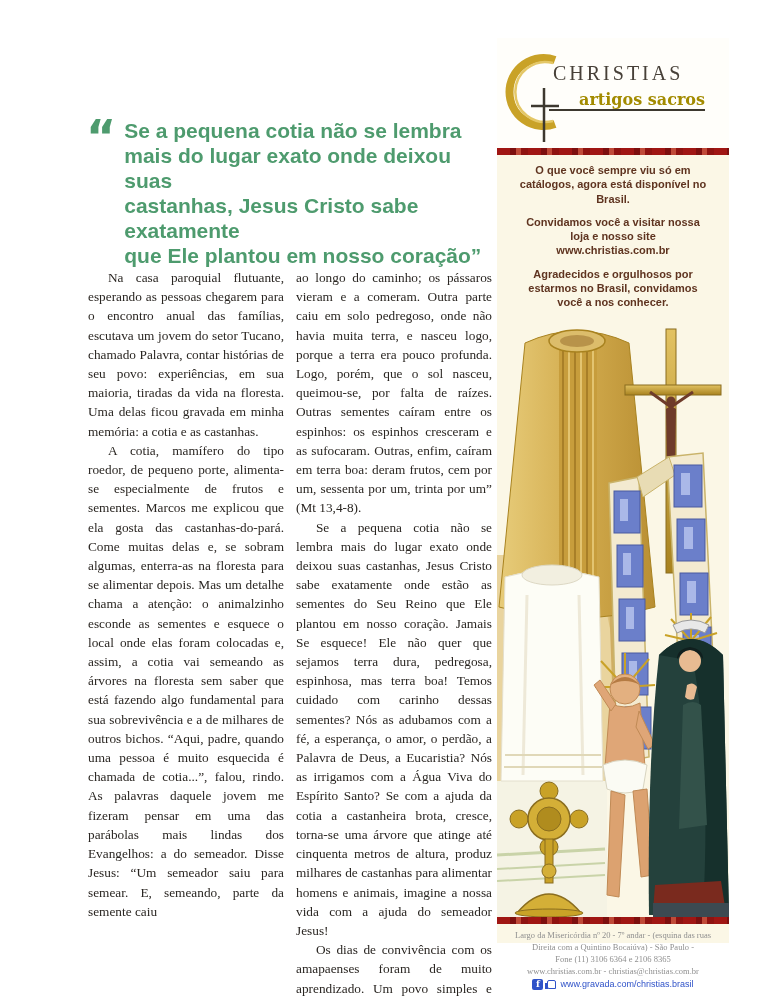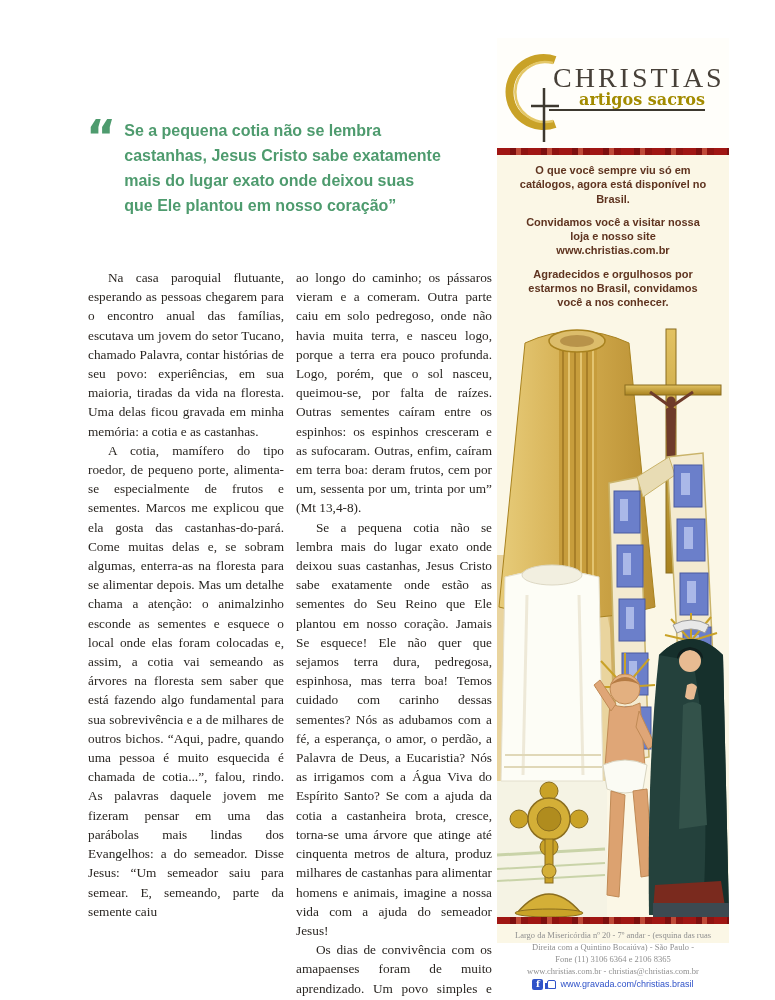--- a/index.html
+++ b/index.html
@@ -14,53 +14,53 @@
     --fineprint-gray:#8f8f8f;
     --facebook-blue:#2f52c8;
   }
   *{margin:0;padding:0;box-sizing:border-box;}
   html,body{width:775px;height:1000px;background:#fff;overflow:hidden;}
   body{font-family:"Liberation Serif",serif;color:var(--body-ink);position:relative;}
 
   
   .pull-quote{position:absolute;left:86px;top:118px;width:410px;display:flex;gap:8px;}
   .quote-mark{flex:0 0 30px;font-family:"DejaVu Sans",sans-serif;font-weight:bold;font-size:46px;line-height:0.85;color:var(--accent-green);}
-  .quote-lines{font-family:"Liberation Sans",sans-serif;font-weight:bold;font-size:16px;line-height:25px;color:var(--accent-green);}
+  .quote-lines{font-family:"Liberation Sans",sans-serif;font-weight:bold;font-size:21px;line-height:25px;color:var(--accent-green);}
 
   
   .article{position:absolute;left:88px;top:268px;width:404px;height:660px;display:flex;gap:12px;}
   .col{width:196px;font-size:13.3px;line-height:19.2px;text-align:justify;hyphens:auto;}
   .col p{text-indent:0;}
   .col p.ind{text-indent:1.5em;}
 
   
   .ad{position:absolute;left:497px;top:38px;width:232px;height:905px;background:var(--ad-bg);}
   .ad-logo{position:relative;height:110px;background:#fffefa;}
   .ad-logo svg{position:absolute;left:0;top:0;}
-  .brand-name{position:absolute;left:56px;top:24px;font-family:"Liberation Serif",serif;font-size:28px;letter-spacing:3px;color:var(--brand-dark);}
+  .brand-name{position:absolute;left:56px;top:24px;font-family:"Liberation Serif",serif;font-size:20px;letter-spacing:3px;color:var(--brand-dark);}
   .brand-tagline{position:absolute;right:24px;top:52px;font-family:"DejaVu Serif",serif;font-weight:bold;font-size:16px;color:var(--tagline-gold);}
   .red-bar{height:7px;background:repeating-linear-gradient(90deg,#a01613 0 13px,#7d0f0e 13px 19px,#c04a38 19px 24px,#8f1310 24px 31px);}
   .ad-intro{padding:8px 20px 6px;text-align:center;font-family:Liberation Sans, sans-serif;font-weight:bold;font-size:11px;line-height:1.3;color:var(--ad-brown);}
   .ad-intro p{margin-bottom:9px;}
   .collage{height:592px;overflow:hidden;}
   .ad-fineprint{padding-top:5px;text-align:center;font-family:Liberation Serif, serif;font-size:8.5px;line-height:12px;color:var(--fineprint-gray);}
   .fb-row{margin-top:2px;display:flex;justify-content:center;align-items:center;gap:4px;font-family:"Liberation Sans",sans-serif;font-size:9px;color:var(--facebook-blue);}
   .fb-icon{width:11px;height:11px;background:var(--facebook-blue);border-radius:2px;color:#fff;font-family:"DejaVu Serif",serif;font-weight:bold;font-size:9px;line-height:11px;text-align:center;}
   .fb-thumb{width:9px;height:9px;border:1px solid var(--facebook-blue);border-radius:2px 2px 0 2px;position:relative;}
   .fb-thumb:before{content:"";position:absolute;left:-3px;top:2px;width:3px;height:6px;background:var(--facebook-blue);}
 </style>
 </head>
 <body>
 
 <div class="pull-quote">
   <div class="quote-mark">“</div>
   <div class="quote-lines">
       <div>Se a pequena cotia não se lembra</div>
+      <div>mais do lugar exato onde deixou suas</div>
       <div>castanhas, Jesus Cristo sabe exatamente</div>
-      <div>mais do lugar exato onde deixou suas</div>
       <div>que Ele plantou em nosso coração”</div>
     </div>
 </div>
 
 <div class="article">
   <div class="col">
       <p class="ind">Na casa paroquial flutuante, esperando as pessoas chegarem para o encontro anual das famílias, escutava um jovem do setor Tucano, chamado Palavra, contar histórias de seu povo: experiências, em sua maioria, tiradas da vida na floresta. Uma delas ficou gravada em minha memória: a cotia e as castanhas.</p>
       <p class="ind">A cotia, mamífero do tipo roedor, de pequeno porte, alimenta-se especialmente de frutos e sementes. Marcos me explicou que ela gosta das castanhas-do-pará. Come muitas delas e, se sobram algumas, enterra-as na floresta para se alimentar depois. Mas um detalhe chama a atenção: o animalzinho esconde as sementes e esquece o local onde elas foram colocadas e, assim, a cotia vai semeando as árvores na floresta sem saber que está fazendo algo fundamental para sua sobrevivência e a de milhares de outros bichos. “Aqui, padre, quando uma pessoa é muito esquecida é chamada de cotia...”, falou, rindo. As palavras daquele jovem me fizeram pensar em uma das parábolas mais lindas dos Evangelhos: a do semeador. Disse Jesus: “Um semeador saiu para semear. E, semeando, parte da semente caiu</p>
     </div>
   <div class="col">

